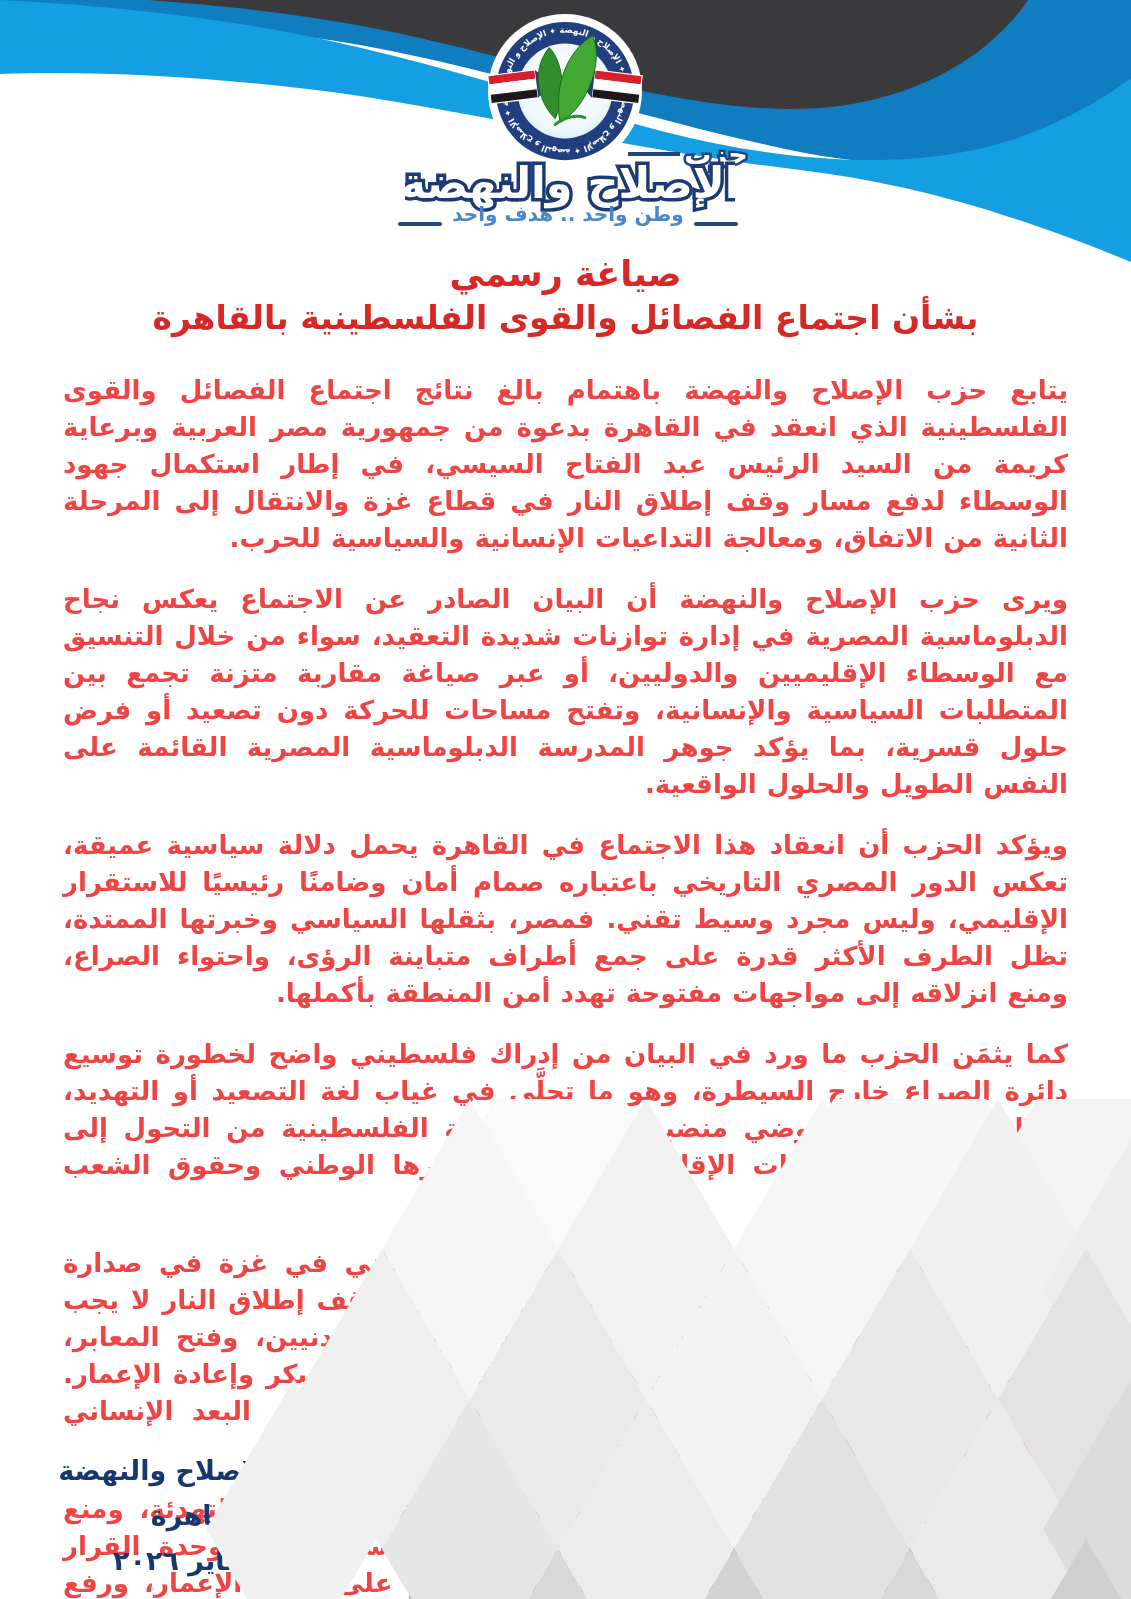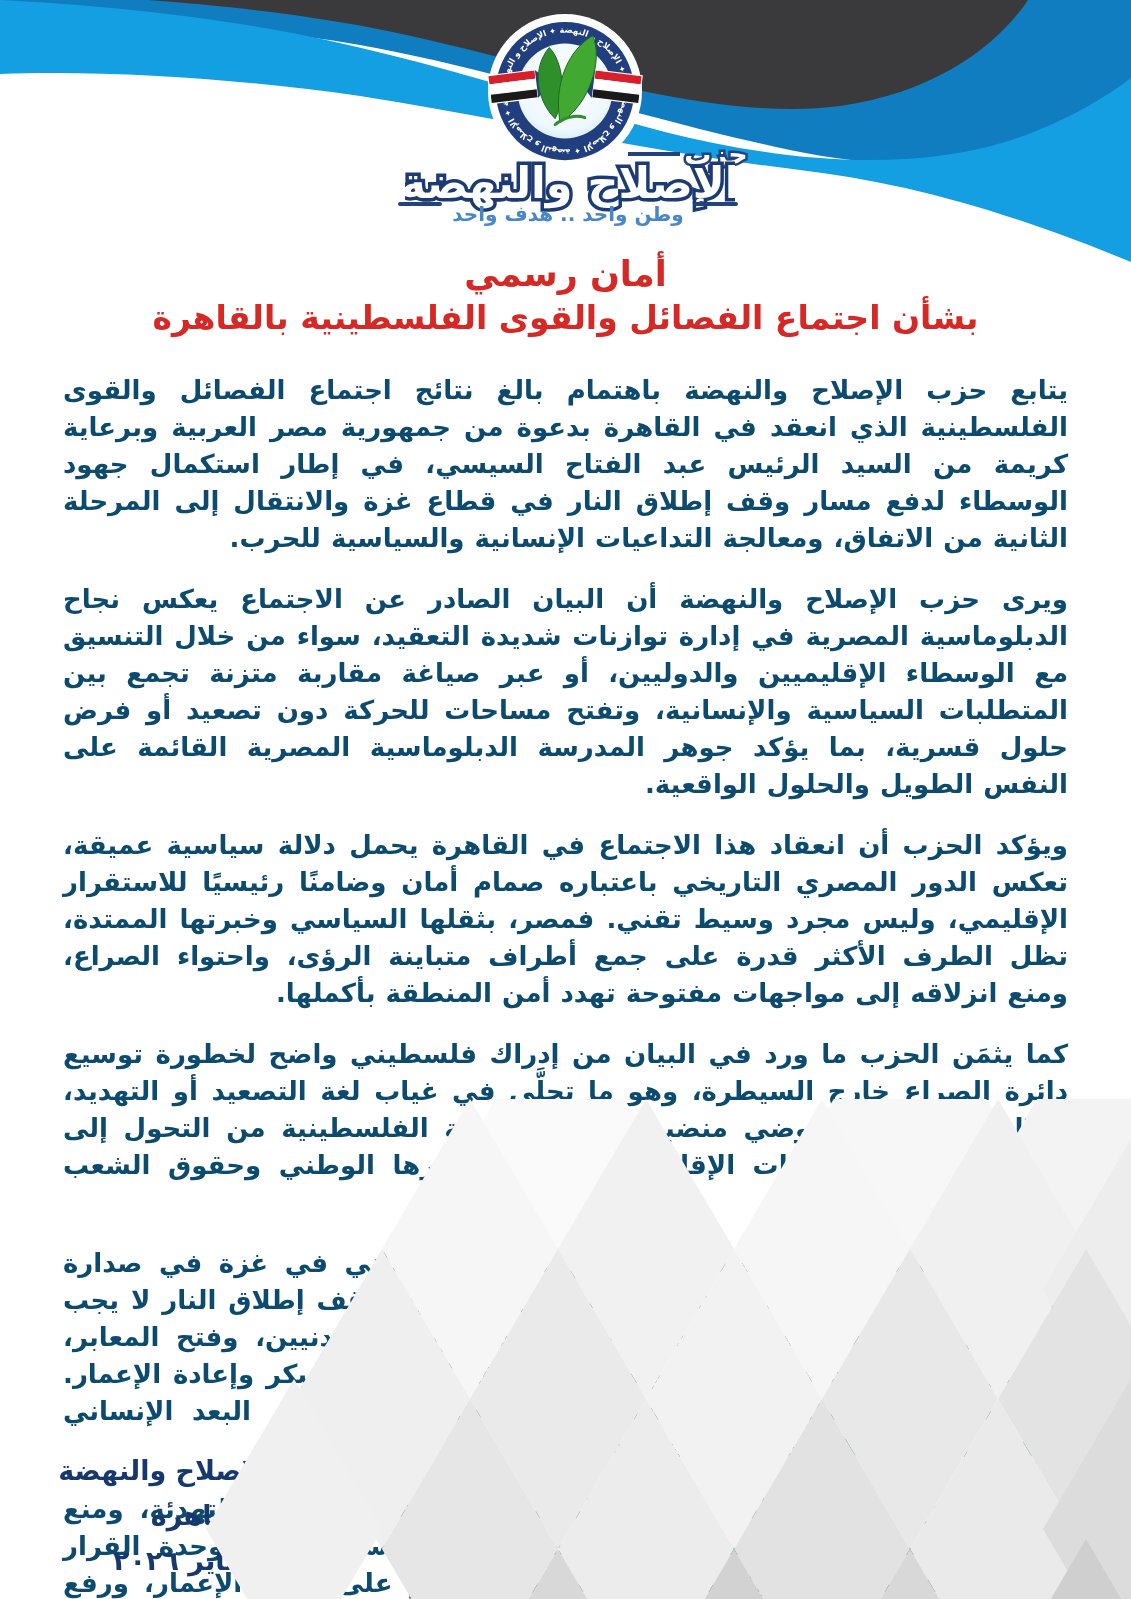--- a/index.html
+++ b/index.html
@@ -14,21 +14,21 @@
   .abs{position:absolute;}
   
   .header-art{left:0;top:0;width:1131px;height:340px;}
   
   .logo{left:486px;top:12px;width:158px;height:158px;}
   
   .party-word-svg{left:628px;top:132px;width:120px;height:44px;}
   .party-name-svg{left:405px;top:150px;width:330px;height:66px;}
   .tagline{
     left:398px;top:202px;width:340px;
-    display:flex;align-items:flex-start;gap:10px;
+    display:flex;align-items:flex-end;gap:10px;
     direction:rtl;
     color:#4a87c7;font-size:20px;font-weight:bold;
   }
   .tagline .dash{flex:1;border-top:4px solid #24427c;border-radius:2px;}
   .tagline .txt{white-space:nowrap;}
   
   .title-block{
     left:0;top:252px;width:1131px;
     text-align:center;direction:rtl;
     color:#d62824;font-weight:bold;
@@ -39,21 +39,21 @@
   .content{
     left:63px;top:372px;width:1005px;
     direction:rtl;
     text-align:justify;
     text-justify:inter-word;
   }
   .content p{
     margin:0 0 24px 0;
     font-size:26px;font-weight:bold;
     line-height:37px;
-    color:#0c4a6e;
+    color:#ef4444;
     word-spacing:1px;
   }
   
   .signature{
     left:26px;top:1448px;width:350px;
     text-align:center;direction:rtl;
     color:#17386d;font-weight:bold;
     font-size:27px;line-height:45px;
   }
   .signature .date{letter-spacing:3px;}
@@ -128,21 +128,21 @@
     <text x="165" y="48" text-anchor="middle" font-size="43" font-weight="bold" fill="#ffffff" stroke="#1c3b74" stroke-width="7" paint-order="stroke">الإصلاح والنهضة</text>
   </svg>
 
   <div class="abs tagline">
     <span class="dash"></span>
     <span class="txt">وطن واحد .. هدف واحد</span>
     <span class="dash"></span>
   </div>
 
   <div class="abs title-block">
-    <div class="title-line1">أمان رسمي</div>
+    <div class="title-line1">صياغة رسمي</div>
     <div class="title-line2">بشأن اجتماع الفصائل والقوى الفلسطينية بالقاهرة</div>
   </div>
 
   <div class="abs content">
     <p>يتابع حزب الإصلاح والنهضة باهتمام بالغ نتائج اجتماع الفصائل والقوى الفلسطينية الذي انعقد في القاهرة بدعوة من جمهورية مصر العربية وبرعاية كريمة من السيد الرئيس عبد الفتاح السيسي، في إطار استكمال جهود الوسطاء لدفع مسار وقف إطلاق النار في قطاع غزة والانتقال إلى المرحلة الثانية من الاتفاق، ومعالجة التداعيات الإنسانية والسياسية للحرب.</p>
     <p>ويرى حزب الإصلاح والنهضة أن البيان الصادر عن الاجتماع يعكس نجاح الدبلوماسية المصرية في إدارة توازنات شديدة التعقيد، سواء من خلال التنسيق مع الوسطاء الإقليميين والدوليين، أو عبر صياغة مقاربة متزنة تجمع بين المتطلبات السياسية والإنسانية، وتفتح مساحات للحركة دون تصعيد أو فرض حلول قسرية، بما يؤكد جوهر المدرسة الدبلوماسية المصرية القائمة على النفس الطويل والحلول الواقعية.</p>
     <p>ويؤكد الحزب أن انعقاد هذا الاجتماع في القاهرة يحمل دلالة سياسية عميقة، تعكس الدور المصري التاريخي باعتباره صمام أمان وضامنًا رئيسيًا للاستقرار الإقليمي، وليس مجرد وسيط تقني. فمصر، بثقلها السياسي وخبرتها الممتدة، تظل الطرف الأكثر قدرة على جمع أطراف متباينة الرؤى، واحتواء الصراع، ومنع انزلاقه إلى مواجهات مفتوحة تهدد أمن المنطقة بأكملها.</p>
     <p>كما يثمَن الحزب ما ورد في البيان من إدراك فلسطيني واضح لخطورة توسيع دائرة الصراع خارج السيطرة، وهو ما تجلَّى في غياب لغة التصعيد أو التهديد، والالتزام بمسار تفاوضي منضبط يحمي القضية الفلسطينية من التحول إلى ساحة لتصفية الحسابات الإقليمية، ويصون جوهرها الوطني وحقوق الشعب الفلسطيني المشروعة.</p>
     <p>ويؤكد حزب الإصلاح والنهضة أن وضع الملف الإنساني في غزة في صدارة الأولويات يمثل جوهر هذا التحرك السياسي، حيث إن وقف إطلاق النار لا يجب أن يُنظر إليه كغاية في حد ذاته، بل كمدخل لإنقاذ المدنيين، وفتح المعابر، وإدخال المساعدات دون تمييز، وتهيئة الظروف للتعافي المبكر وإعادة الإعمار. وهو ما يتسق تمامًا مع الموقف المصري الثابت الذي قدَم البعد الإنساني كركيزة أساسية لأي تسوية مستدامة.</p>
     <p>ويجدد الحزب دعمه الكامل للجهود المصرية الرامية إلى تثبيت التهدئة، ومنع تصفية القضية الفلسطينية، والدفع نحو مسار سياسي يحفظ وحدة القرار الوطني الفلسطيني، ويؤسس لمرحلة جديدة تقوم على إعادة الإعمار، ورفع المعاناة عن الشعب الفلسطيني، وصولًا إلى تحقيق دولته المستقلة وفقًا للشرعية الدولية.</p>

